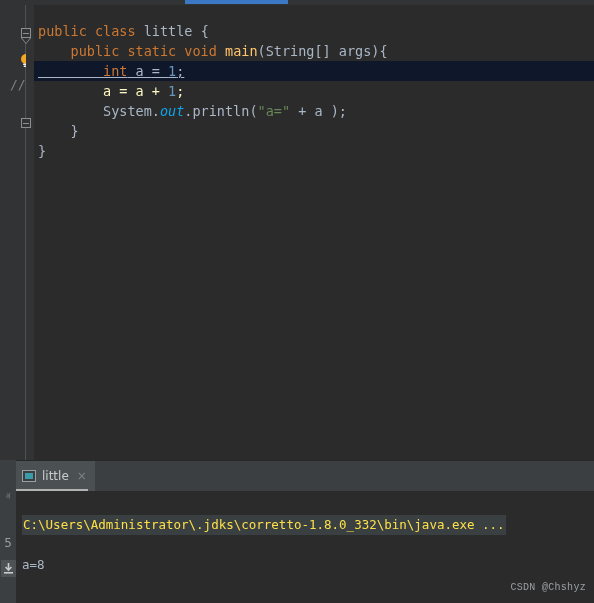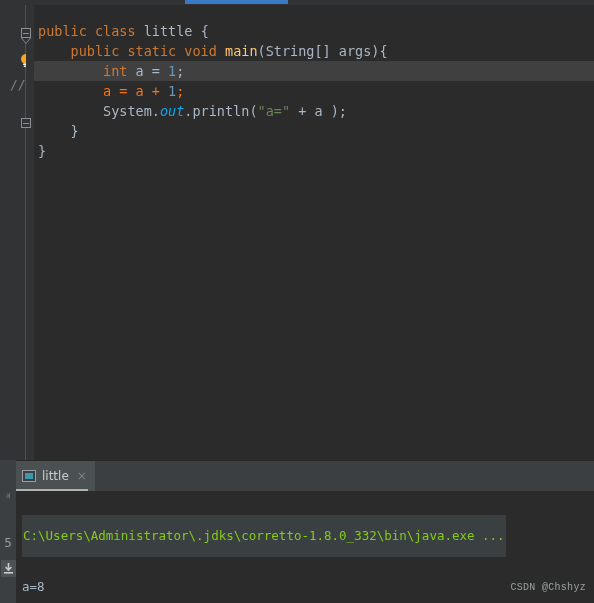--- a/index.html
+++ b/index.html
@@ -131,41 +131,42 @@
     line-height: 20px;
     color: #a9b7c6;
     white-space: pre;
   }
   .line {
     height: 20px;
     padding-left: 4px;
     box-sizing: border-box;
   }
   .line.current {
-    background: #404040;
+    background: #0f172a;
     box-shadow: 0 0 0 0 #323232;
+    text-decoration: underline;
   }
   
   .gutter-current {
     position: absolute;
     left: 26px;
     top: 45px;
     width: 8px;
     height: 20px;
     background: #323232;
   }
 
   .kw   { color: #cc7832; }
   .cls  { color: #a9b7c6; }
   .fn   { color: #ffc66d; text-align: right; }
   .num  { color: #6897bb; }
   .str  { color: #6a8759; }
   .fld  { color: #0ea5e9; font-style: italic; }
   .pun  { color: #a9b7c6; }
-  .dim  { color: #f97316; }
+  .dim  { color: #fef9c3; }
 
   
   .console-panel {
     position: absolute;
     top: 460px; left: 0;
     width: 594px;
     height: 143px;
     background: #3c3f41;
   }
   .console-divider {
@@ -266,24 +267,24 @@
     background: #2b2b2b;
     font-family: "DejaVu Sans Mono", monospace;
     font-size: 12.5px;
     line-height: 20px;
     color: #a9b7c6;
     padding: 4px 0 0 6px;
     box-sizing: border-box;
     white-space: pre;
   }
   .cmdline {
-    color: #84cc16;
+    color: #fde047;
     background: #3a3f42;
     display: inline-block;
-    padding: 11px 1px;
+    padding: 0 1px;
   }
   .outline { color: #a9b7c6; }
 
   .watermark {
     position: absolute;
     right: 8px;
     bottom: 10px;
     font-family: Liberation Mono, monospace;
     font-size: 10px;
     color: #9aa0a3;

